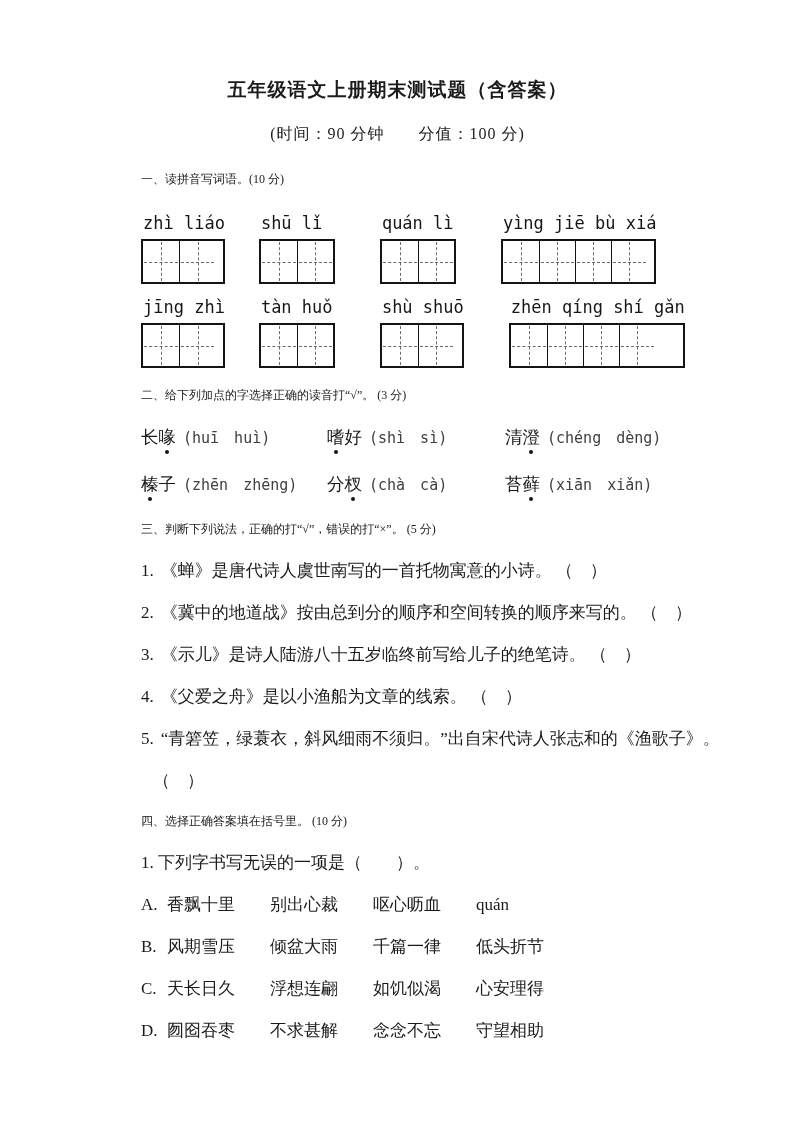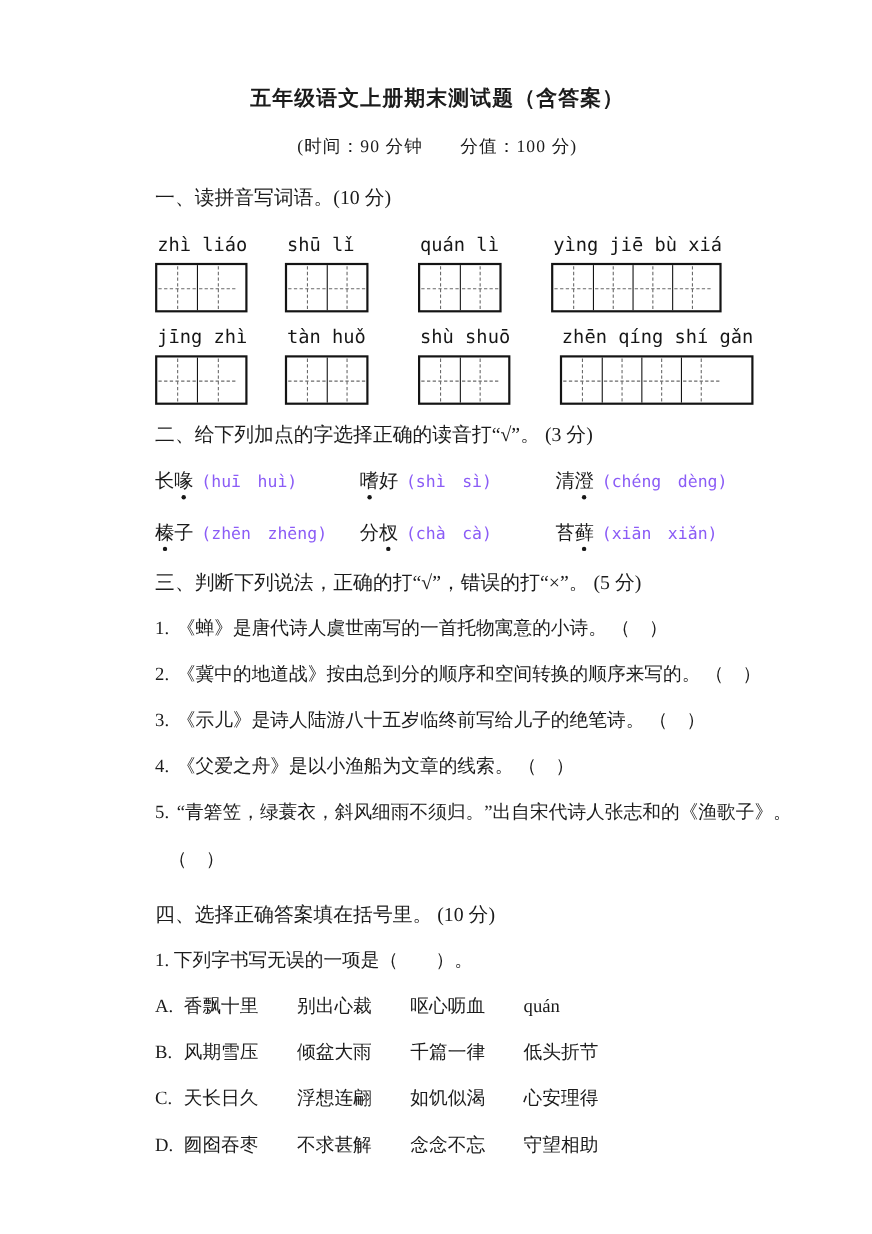--- a/index.html
+++ b/index.html
@@ -24,28 +24,28 @@
     letter-spacing: 1px;
   }
   .subtitle {
     font-size: 16px;
     line-height: 24px;
     text-align: center;
     margin-top: 20px;
     letter-spacing: 1px;
   }
   .s-heading {
-    font-size: 18px;
+    font-size: 12px;
     line-height: 22px;
     white-space: nowrap;
   }
   #s1-heading { margin-top: 22px; }
   #s2-heading { margin-top: 16px; }
   #s3-heading { margin-top: 20px; }
-  #s4-heading { margin-top: 28px; }
+  #s4-heading { margin-top: 18px; }
 
   
   .pinyin-row {
     display: flex;
     gap: 45px;
     align-items: flex-start;
   }
   .pinyin-row-1 { margin-top: 24px; }
   .pinyin-row-2 { margin-top: 14px; }
   .pinyin-row .pinyin-group:first-child { margin-right: -11px; }
@@ -106,21 +106,21 @@
     bottom: -4px;
     width: 4px;
     height: 4px;
     border-radius: 50%;
     background: #161616;
   }
   .reading {
     font-family: "DejaVu Sans Mono", "Liberation Mono", monospace;
     font-size: 15px;
     margin-left: 7px;
-    color: #8b5cf6;
+    color: #404040;
   }
 
   
   .statement {
     display: flex;
     margin-top: 20px;
     line-height: 22px;
     white-space: nowrap;
   }
   .statement .num { flex: 0 0 auto; margin-right: 7px; font-family: "Liberation Serif", serif; }

